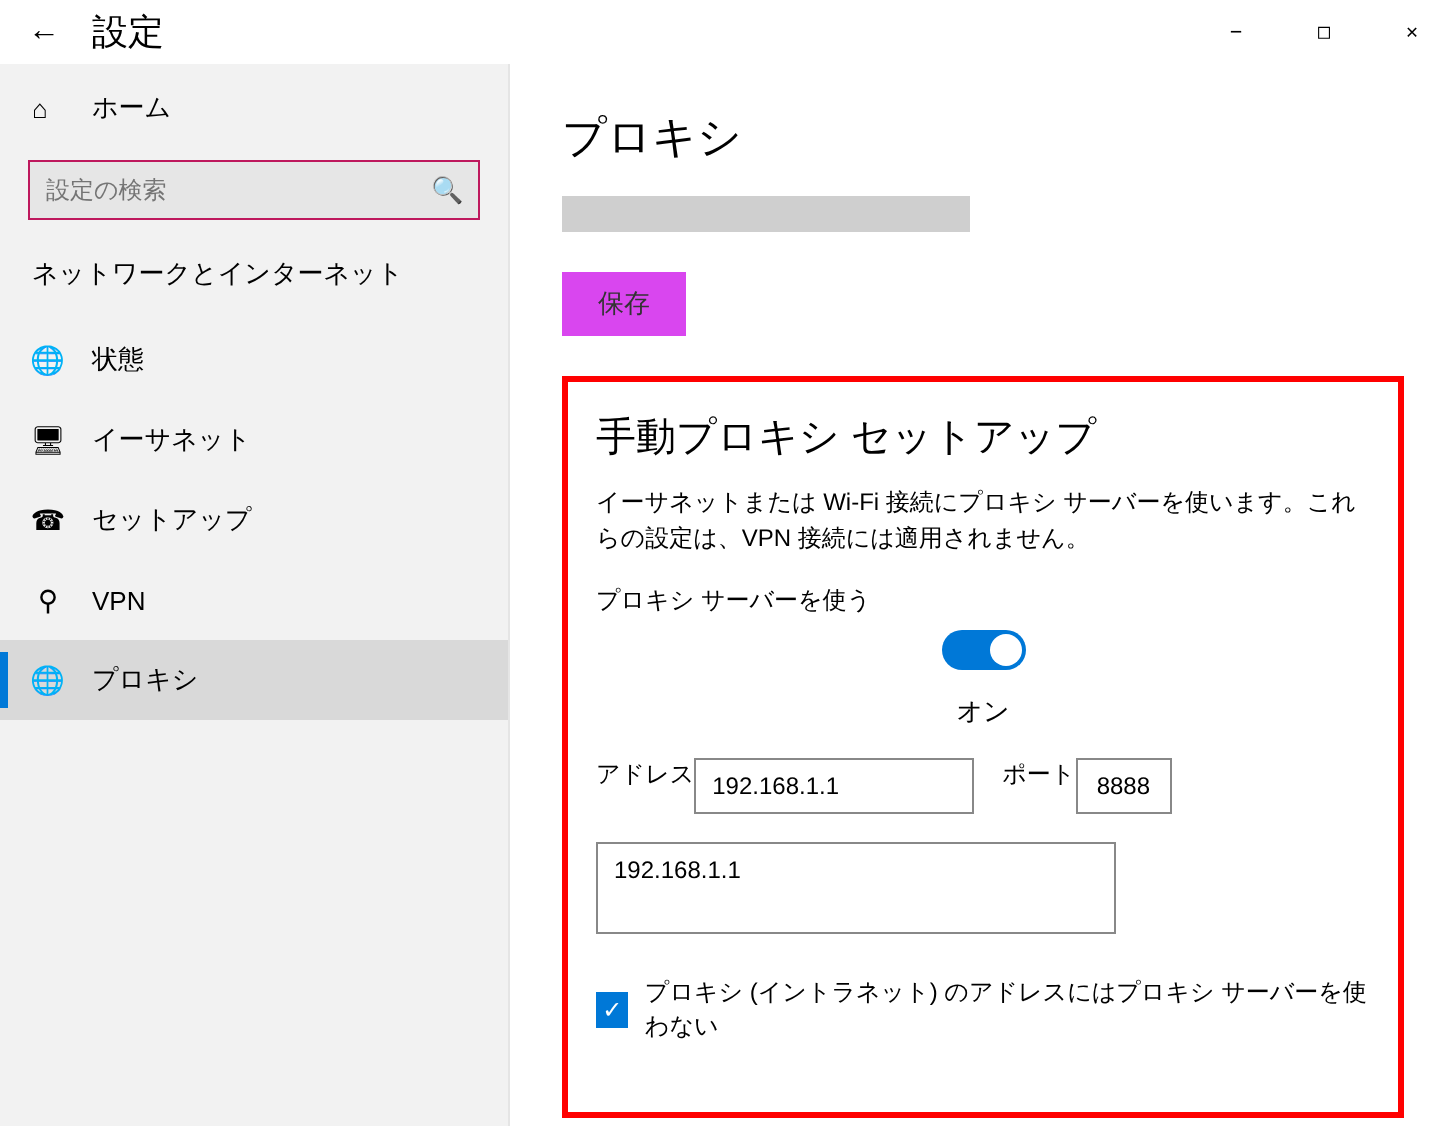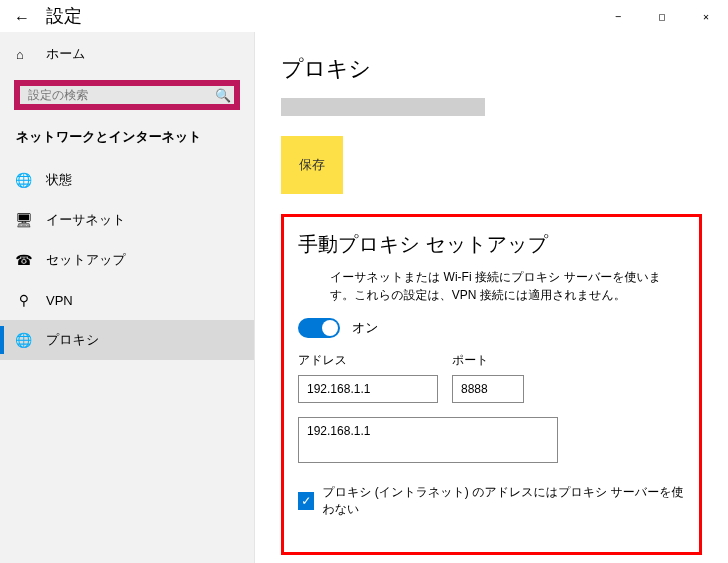--- a/index.html
+++ b/index.html
@@ -8,44 +8,44 @@
 .titlebar { display: flex; align-items: center; height: 32px; padding-left: 8px; }
 .back-btn { width: 28px; height: 28px; display: flex; align-items: center; justify-content: center; font-size: 16px; }
 .title { margin-left: 10px; font-size: 18px; }
 .win-controls { margin-left: auto; display: flex; }
 .win-btn { width: 44px; height: 32px; display: flex; align-items: center; justify-content: center; font-size: 10px; font-family: "Segoe MDL2 Assets", monospace; }
 .body { display: flex; flex: 1; min-height: 0; }
 .sidebar { width: 255px; background: #f2f2f2; display: flex; flex-direction: column; padding-top: 4px; border-right: 1px solid #e5e5e5; }
 .home-row { display: flex; align-items: center; height: 36px; padding-left: 16px; gap: 14px; }
 .home-row .icon { width: 16px; }
 .search-wrap { padding: 8px 14px 10px; }
-.search { width: 100%; height: 30px; background: #e6e6e6; border: 6px solid #be185d; padding: 0 28px 0 8px; font-size: 12px; color: #555; position: relative; }
+.search { width: 100%; height: 30px; background: #e6e6e6; border: 1px solid #be185d; padding: 0 28px 0 8px; font-size: 12px; color: #555; position: relative; }
 .search-box { position: relative; }
 .search-icon { position: absolute; right: 8px; top: 50%; transform: translateY(-50%); font-size: 13px; color: #555; }
-.cat-title { font-weight: 700; font-size: 13px; padding: 8px 16px 14px; }
+.cat-title { font-weight: 400; font-size: 13px; padding: 8px 16px 14px; }
 .nav-item { display: flex; align-items: center; height: 40px; padding-left: 16px; gap: 14px; font-size: 13px; position: relative; }
 .nav-item.selected { background: #d9d9d9; }
 .nav-item.selected::before { content: ""; position: absolute; left: 0; top: 6px; bottom: 6px; width: 4px; background: #0078d7; }
 .nav-item .icon { width: 16px; display: inline-flex; align-items: center; justify-content: center; font-size: 14px; }
 .content { flex: 1; padding: 22px 26px 12px; overflow: auto; }
 .page-title { font-size: 22px; font-weight: 400; margin-bottom: 14px; }
 .gray-bar { width: 204px; height: 18px; background: #cfcfcf; margin-bottom: 20px; }
-.save-btn { background: #fde047; border: none; padding: 20px 18px; font-size: 13px; color: #333; }
+.save-btn { background: #d946ef; border: none; padding: 7px 18px; font-size: 13px; color: #333; }
 .section { border: 3px solid #ff0000; padding: 14px 14px 16px; margin-top: 20px; }
 .section h2 { font-size: 20px; font-weight: 400; margin-bottom: 10px; }
-.desc { font-size: 12px; line-height: 1.5; margin-bottom: 14px; margin-left: 32px; }
+.desc { font-size: 12px; line-height: 1.5; margin-bottom: 14px; }
 .field-label { font-size: 12px; margin-bottom: 6px; }
-.toggle-row { display: flex; align-items: center; gap: 12px; margin-bottom: 14px; }
+.toggle-row { display: flex; align-items: center; gap: 12px; margin-bottom: 14px; flex-direction: column; }
 .toggle { width: 42px; height: 20px; background: #0078d7; border-radius: 10px; position: relative; }
 .toggle .knob { position: absolute; right: 2px; top: 2px; width: 16px; height: 16px; background: #fff; border-radius: 50%; }
 .row { display: flex; gap: 14px; margin-bottom: 14px; }
-.col { display: flex; flex-direction: column; }
+.col { display: flex; }
 .text-input { border: 1px solid #888; height: 28px; padding: 0 8px; font-size: 12px; }
 .addr-input { width: 140px; }
-.port-input { width: 72px; }
+.port-input { width: 48px; text-align: center; }
 .excl-input { width: 260px; height: 46px; padding: 6px 8px; resize: none; font-family: inherit; font-size: 12px; border: 1px solid #888; }
 .check-row { display: flex; align-items: center; gap: 8px; margin: 18px 0; font-size: 12px; }
 .checkbox { width: 18px; height: 18px; background: #0078d7; display: flex; align-items: center; justify-content: center; color: #fff; font-size: 12px; }
 </style>
 </head>
 <body>
 
 <div class="window">
   <div class="titlebar">
     <div class="back-btn">
@@ -103,20 +103,21 @@
 
     <div class="content">
       <h1 class="page-title">プロキシ</h1>
       <div class="gray-bar"></div>
       <button class="save-btn">保存</button>
 
       <div class="section">
         <h2>手動プロキシ セットアップ</h2>
         <p class="desc">イーサネットまたは Wi-Fi 接続にプロキシ サーバーを使います。これらの設定は、VPN 接続には適用されません。</p>
 
+        <div class="field-label">プロキシ サーバーを使う</div>
         <div class="toggle-row">
           <div class="toggle">
               <div class="knob"></div>
             </div>
           <span>オン</span>
         </div>
 
         <div class="row">
           <div class="col">
             <div class="field-label">アドレス</div>

